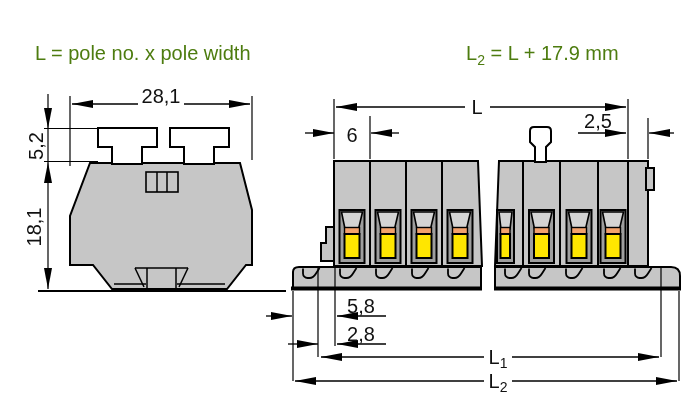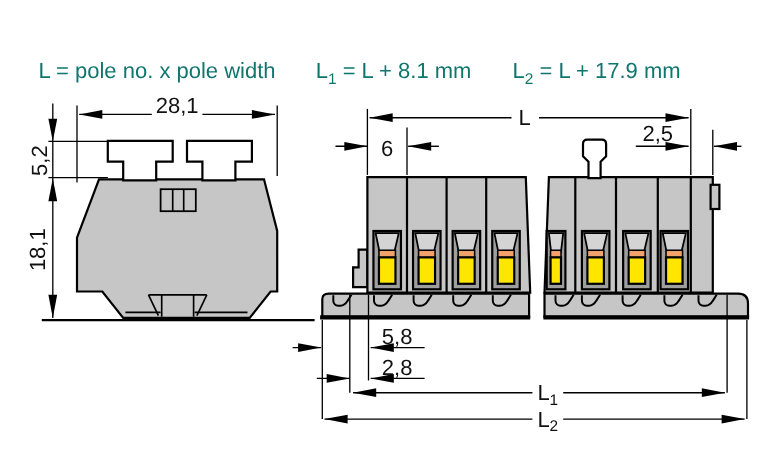--- a/index.html
+++ b/index.html
@@ -1,35 +1,34 @@
 <!DOCTYPE html>
 <html><head>
 <meta charset="utf-8">
 <style>
   html,body{margin:0;padding:0;background:#fff;}
   .stage{position:relative;width:697px;height:413px;background:#ffffff;overflow:hidden;
          font-family:"Liberation Sans", sans-serif;color:#111;}
-  .formula{position:absolute;top:54px;font-size:20px;white-space:nowrap;color:#0f766e;}
+  .formula{position:absolute;top:42px;font-size:20px;white-space:nowrap;color:#4d7c0f;}
   .formula sub{font-size:14px;line-height:0;}
   svg text{font-family:"Liberation Sans", sans-serif;font-size:20px;fill:#111;}
   svg .sub{font-size:14px;}
   .dimline{stroke:#000;stroke-width:1.3;fill:none;}
   .extline{stroke:#000;stroke-width:1.2;fill:none;}
   .outline{stroke:#000;stroke-width:2;}
   .thin{stroke:#000;stroke-width:1.5;fill:none;}
   .arrow{fill:#000;stroke:none;}
 </style>
 </head>
 <body>
 
 <div class="stage">
 
   
   <div class="formula" style="left:35px"><span>L = pole no. x pole width</span><sub></sub><span></span></div>
-  <div class="formula" style="left:287px"><span>L</span><sub>1</sub><span> = L + 8.1 mm</span></div>
   <div class="formula" style="left:466px"><span>L</span><sub>2</sub><span> = L + 17.9 mm</span></div>
 
   <svg width="697" height="413" viewBox="0 0 697 413">
     <defs>
       <g id="clamp-window">
         <rect x="5.5" y="210" width="25" height="53" class="outline" fill="#9e9e9e"></rect>
         <polygon points="7.5,212 28.5,212 24.5,229 11,229" stroke="#000" stroke-width="1.6" fill="#d4d4d4"></polygon>
         <rect x="10.5" y="227.5" width="15" height="6.5" stroke="#000" stroke-width="1.4" fill="#f3a26c"></rect>
         <rect x="10.5" y="234" width="15" height="24" class="outline" fill="#ffe600"></rect>
       </g>

